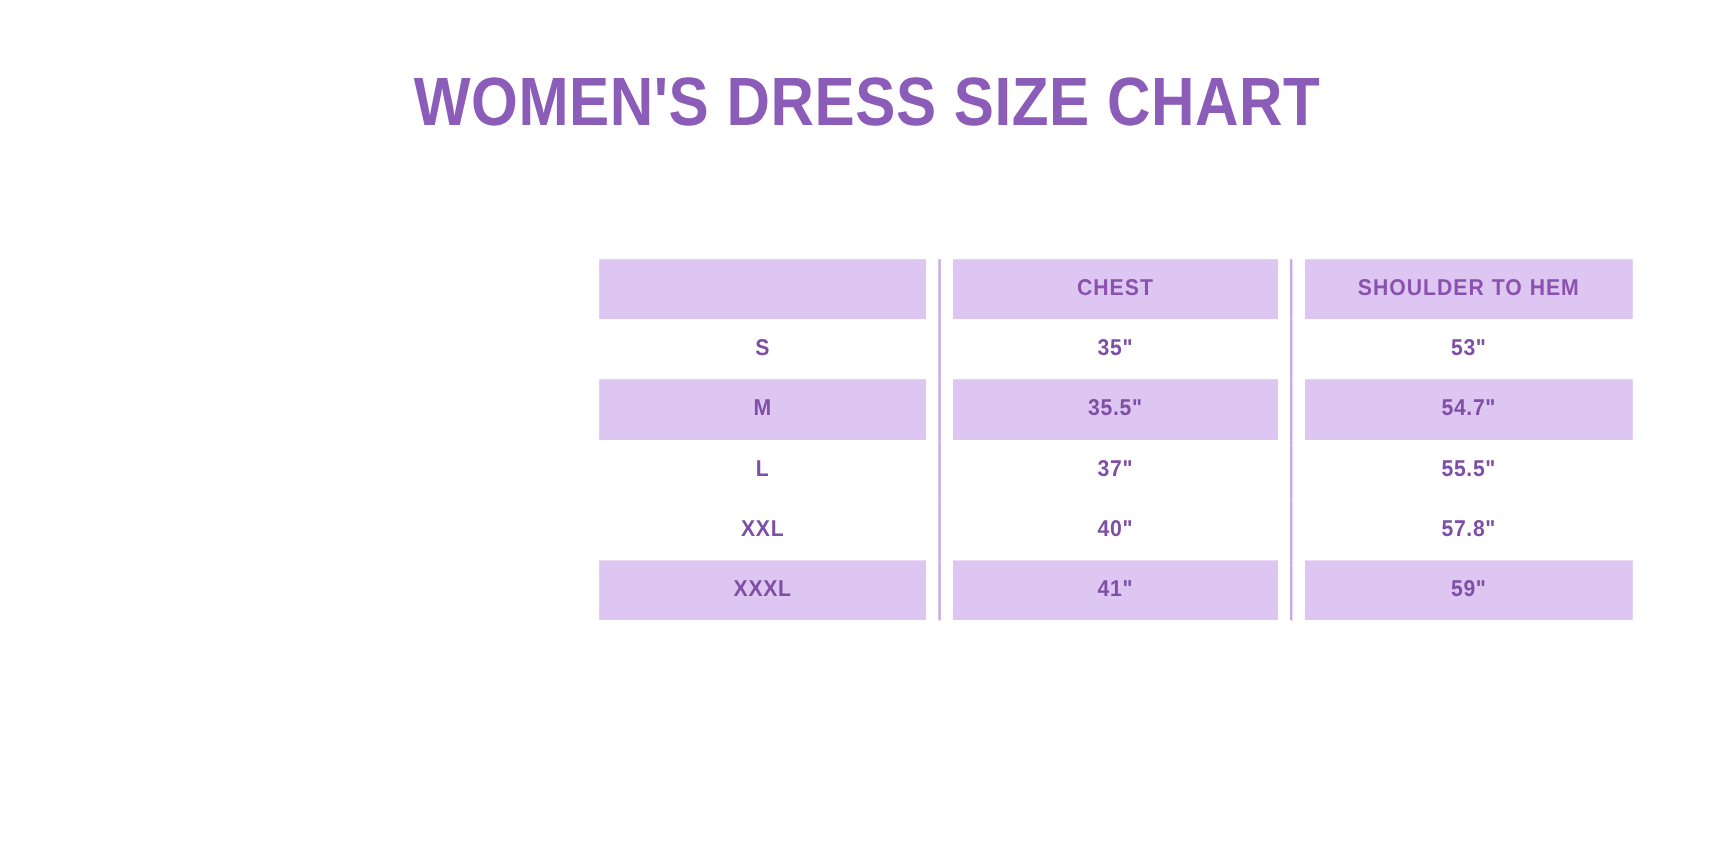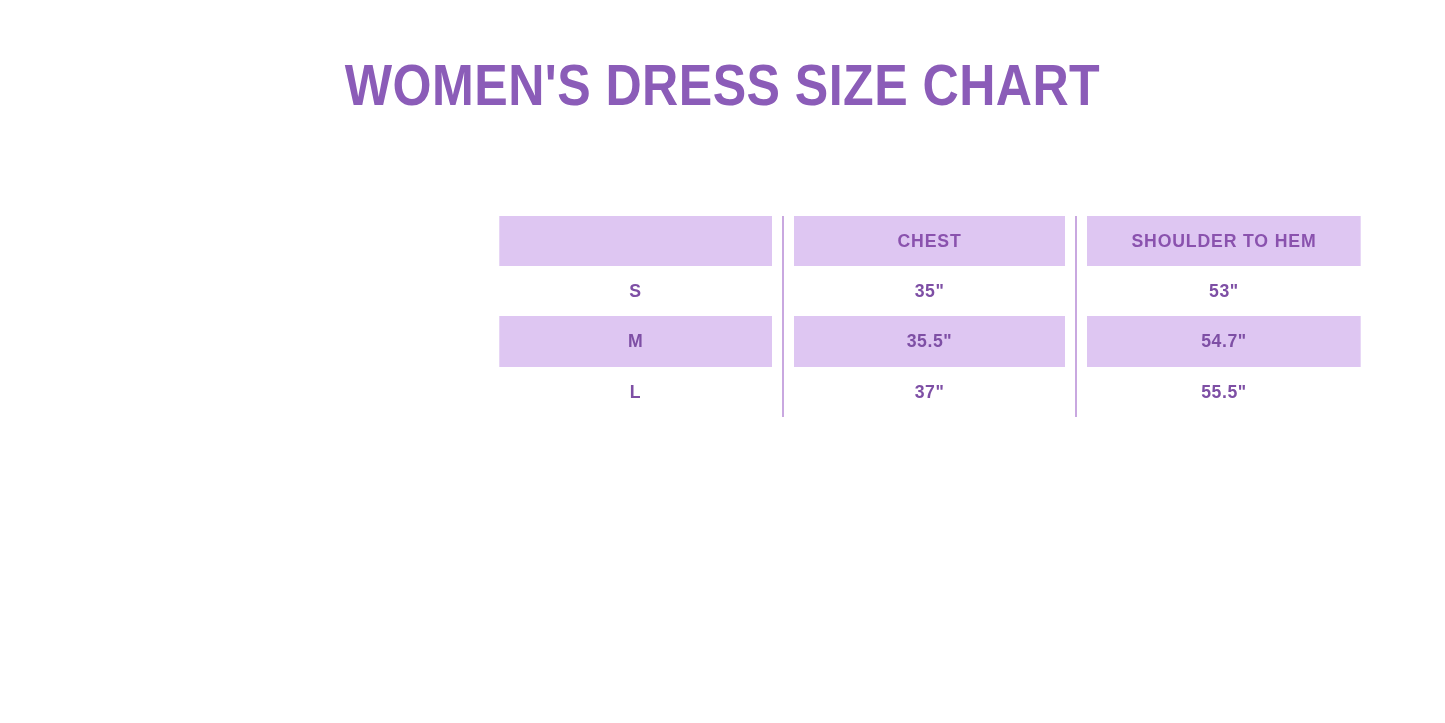--- a/index.html
+++ b/index.html
@@ -115,15 +115,25 @@
       <tr class="band-tinted">
         <td>M</td>
         <td class="div-left">35.5"</td>
         <td class="div-left">54.7"</td>
       </tr>
       <tr class="band-plain">
         <td>L</td>
         <td class="div-left">37"</td>
         <td class="div-left">55.5"</td>
       </tr>
+      <tr class="band-plain">
+        <td>XXL</td>
+        <td class="div-left">40"</td>
+        <td class="div-left">57.8"</td>
+      </tr>
+      <tr class="band-tinted">
+        <td>XXXL</td>
+        <td class="div-left">41"</td>
+        <td class="div-left">59"</td>
+      </tr>
     </tbody>
   </table>
 </div>
 
 </body></html>

